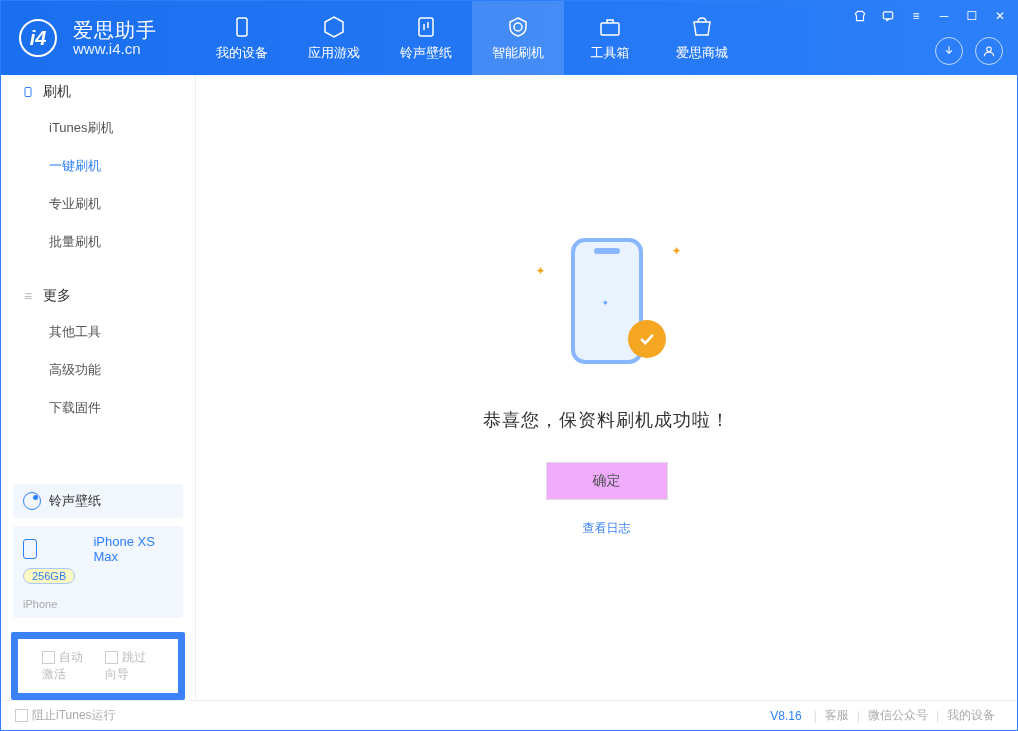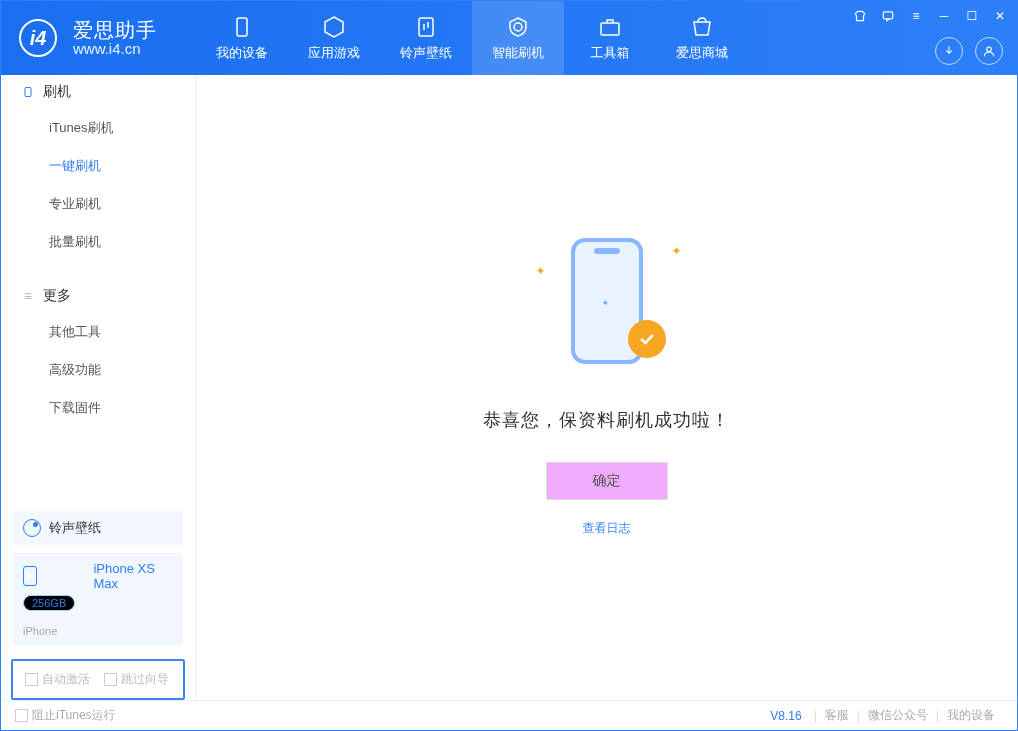--- a/index.html
+++ b/index.html
@@ -35,24 +35,24 @@
 .side-item.active { color: #2d7ff9; }
 
 .device-panel { margin: 6px 12px; }
 .mode-row { background: #f2f6fd; border-radius: 3px; padding: 8px 10px; display: flex; align-items: center; gap: 8px; font-size: 13px; color: #333; margin-bottom: 8px; }
 .mode-icon { width: 18px; height: 18px; border: 1.5px solid #2d7ff9; border-radius: 50%; display: flex; align-items: center; justify-content: center; position: relative; }
 .mode-icon::after { content: ""; position: absolute; width: 5px; height: 5px; background: #2d7ff9; border-radius: 50%; right: 2px; top: 2px; }
 .device-row { background: #f2f6fd; border-radius: 3px; padding: 8px 10px; }
 .device-row .drow1 { display: flex; align-items: center; gap: 8px; }
 .phone-ico { width: 16px; height: 20px; border: 1.5px solid #2d7ff9; border-radius: 3px; position: relative; }
 .device-name { font-size: 13px; color: #2d7ff9; font-weight: 500; padding-left: 48px; }
-.capacity { display: inline-block; margin-top: 4px; font-size: 11px; color: #2d7ff9; border: 1px solid #a8c8f5; border-radius: 10px; padding: 1px 8px; background: #000000; }
+.capacity { display: inline-block; margin-top: 4px; font-size: 11px; color: #2d7ff9; border: 1px solid #a8c8f5; border-radius: 10px; padding: 1px 8px; background: #fef9c3; }
 .device-sub { font-size: 11px; color: #aaa; margin-top: 14px; }
 
-.checkbox-row { border: 2px solid #3b82f6; border-radius: 2px; padding: 10px 12px; margin: 8px 10px 0 10px; display: flex; gap: 14px; font-size: 12px; color: #bbb; }
+.checkbox-row { border: 7px solid #3b82f6; border-radius: 2px; padding: 10px 24px; margin: 8px 10px 0 10px; display: flex; gap: 14px; font-size: 12px; color: #bbb; }
 .cb { width: 13px; height: 13px; border: 1px solid #ccc; display: inline-block; vertical-align: middle; margin-right: 4px; }
 
 
 .main { flex: 1; display: flex; flex-direction: column; align-items: center; justify-content: center; position: relative; }
 .success-illus { width: 130px; height: 140px; position: relative; margin-bottom: 30px; }
 .phone-shape { width: 72px; height: 126px; border: 4px solid #89b7ff; border-radius: 14px; background: #e9f2ff; margin: 0 auto; position: relative; }
 .phone-shape::before { content: ""; position: absolute; top: 6px; left: 50%; transform: translateX(-50%); width: 26px; height: 6px; background: #89b7ff; border-radius: 3px; }
 .check-badge { position: absolute; right: 6px; bottom: 20px; width: 38px; height: 38px; background: #f5a623; border-radius: 50%; display: flex; align-items: center; justify-content: center; }
 .check-badge svg { width: 20px; height: 20px; stroke: #fff; stroke-width: 3; fill: none; }
 .spark { position: absolute; color: #f5a623; font-size: 12px; }

